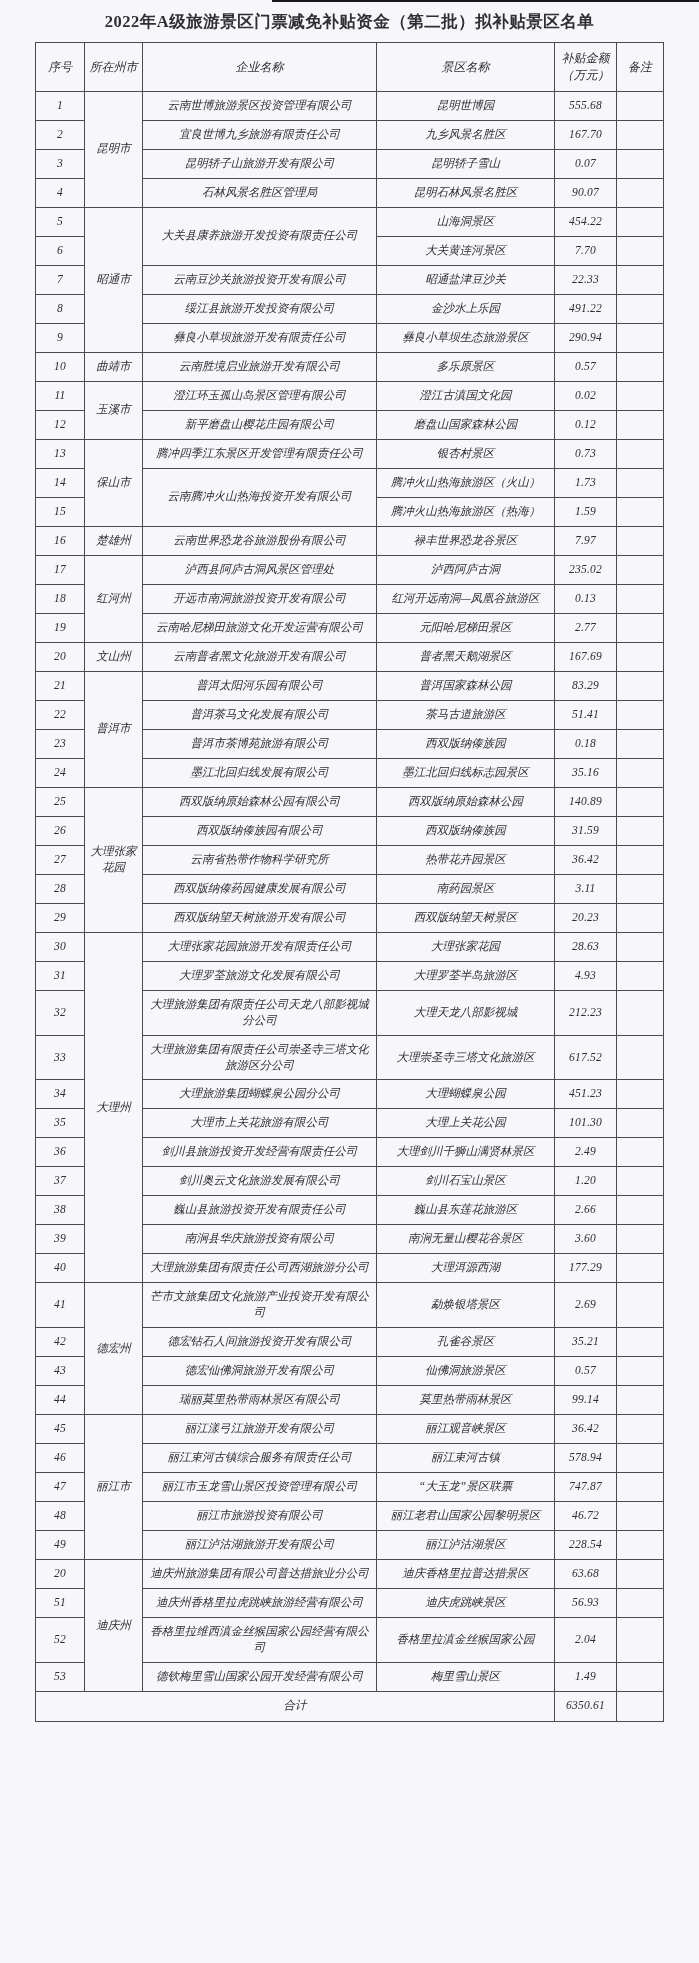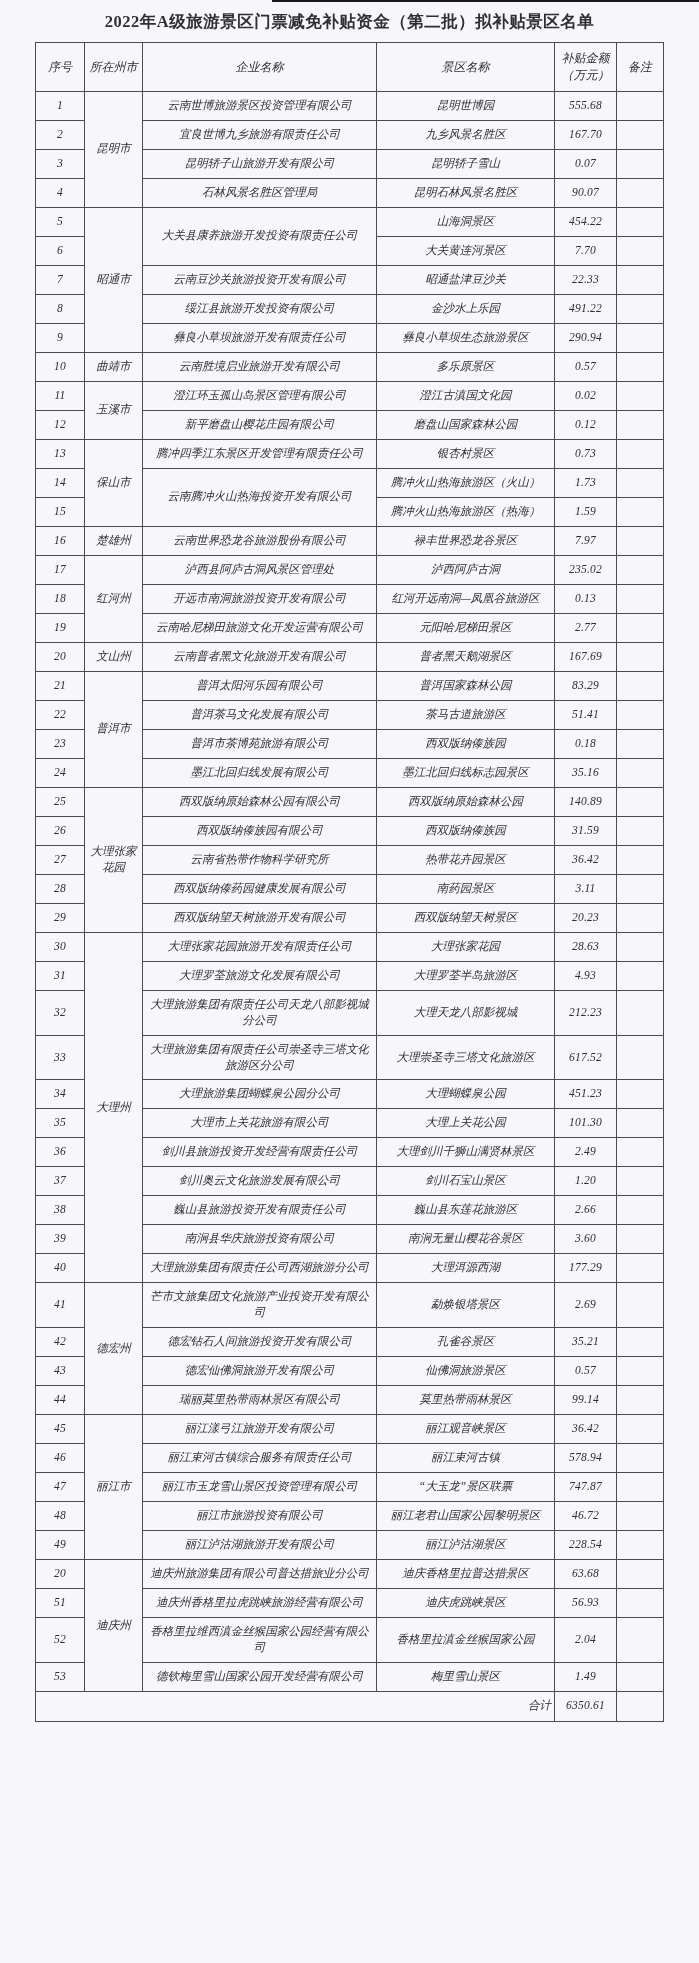--- a/index.html
+++ b/index.html
@@ -52,21 +52,21 @@
   }
   thead th{
     height:36px;
     font-size:12px;
   }
   td.num, td.amt{
     font-size:11.5px;
     letter-spacing:0.2px;
   }
   tbody td{height:16px;}
-  .total-label{height:17px;text-align:right;}
+  .total-label{height:17px;}
 </style>
 </head>
 <body>
 
 <div class="page">
   <div class="scan-artifact"></div>
 
   <div class="title">
     <div>2022年A级旅游景区门票减免补贴资金（第二批）拟补贴景区名单</div>
   </div>

